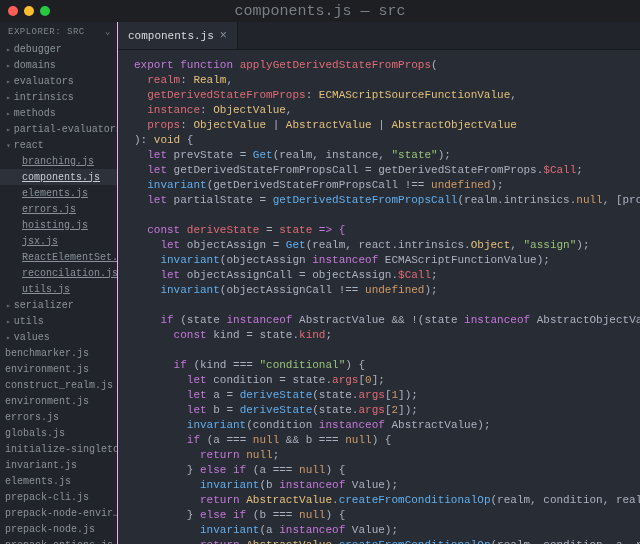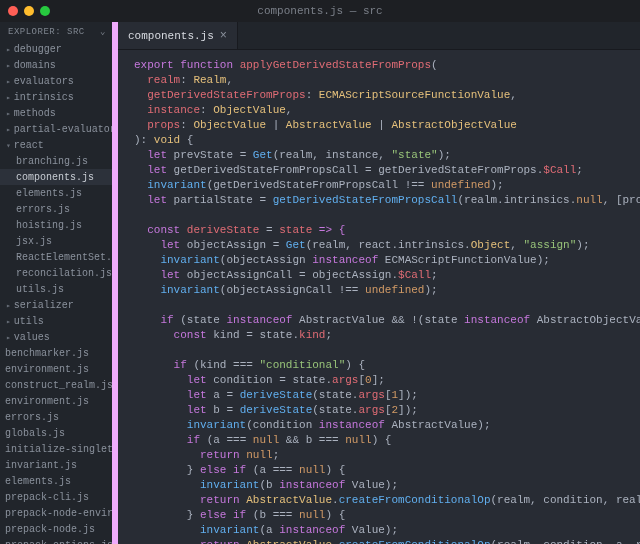--- a/index.html
+++ b/index.html
@@ -14,21 +14,21 @@
     display: flex;
     flex-direction: column;
   }
   .titlebar {
     height: 22px;
     background: #1d1f23;
     display: flex;
     align-items: center;
     padding: 0 8px;
     position: relative;
-    font-size: 11px;
+    font-size: 15px;
     color: #7a7f88;
   }
   .traffic {
     display: flex;
     gap: 6px;
     align-items: center;
   }
   .traffic span {
     width: 10px; height: 10px; border-radius: 50%; display: inline-block;
   }
@@ -42,21 +42,21 @@
     pointer-events: none;
   }
   .main {
     display: flex;
     flex: 1;
     min-height: 0;
   }
   .sidebar {
     width: 118px;
     background: #21252b;
-    border-right: 6px solid #f0abfc;
+    border-right: 1px solid #f0abfc;
     display: flex;
     flex-direction: column;
     overflow: hidden;
     font-size: 10px;
     color: #8a919c;
   }
   .explorer-header {
     padding: 4px 6px 4px 8px;
     letter-spacing: 0.5px;
     font-size: 9px;
@@ -75,21 +75,21 @@
     align-items: center;
     height: 16px;
     padding-left: 6px;
     white-space: nowrap;
     overflow: hidden;
     text-overflow: ellipsis;
     cursor: pointer;
   }
   .tree-item.folder > .twisty { margin-right: 3px; font-size: 8px; color: #666c76; }
   .tree-item.file { padding-left: 5px; }
-  .tree-item.child { padding-left: 16px; }
+  .tree-item.child { padding-left: 22px; text-decoration: underline; }
   .tree-item.active { background: #2c313a; color: #c8cdd4; }
   .editor {
     flex: 1;
     display: flex;
     flex-direction: column;
     background: #282c34;
     min-width: 0;
   }
   .tabs {
     height: 28px;

